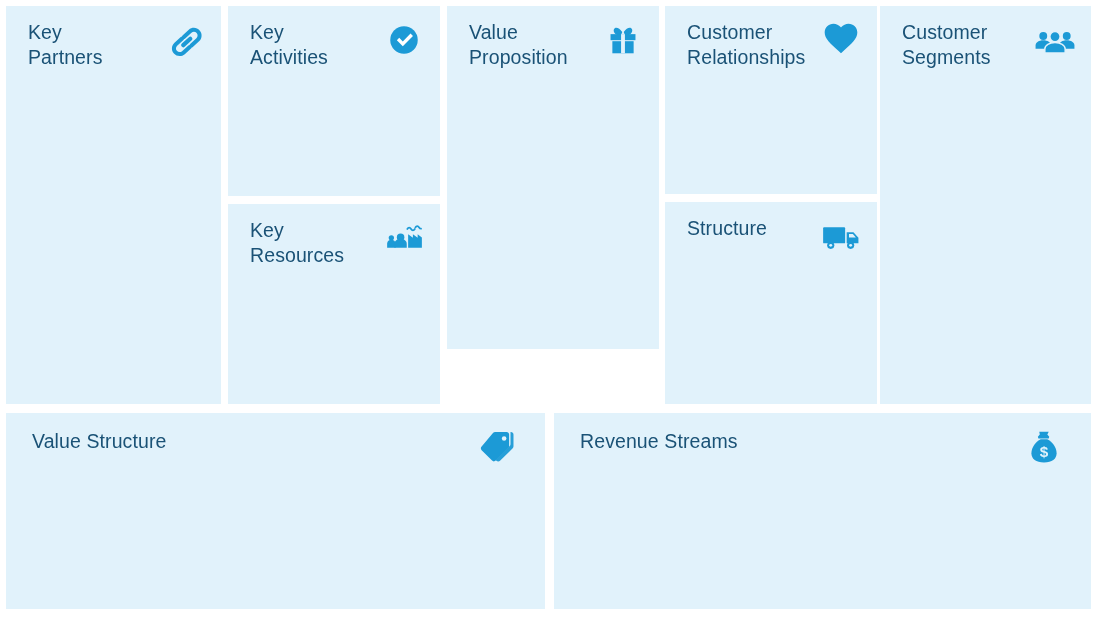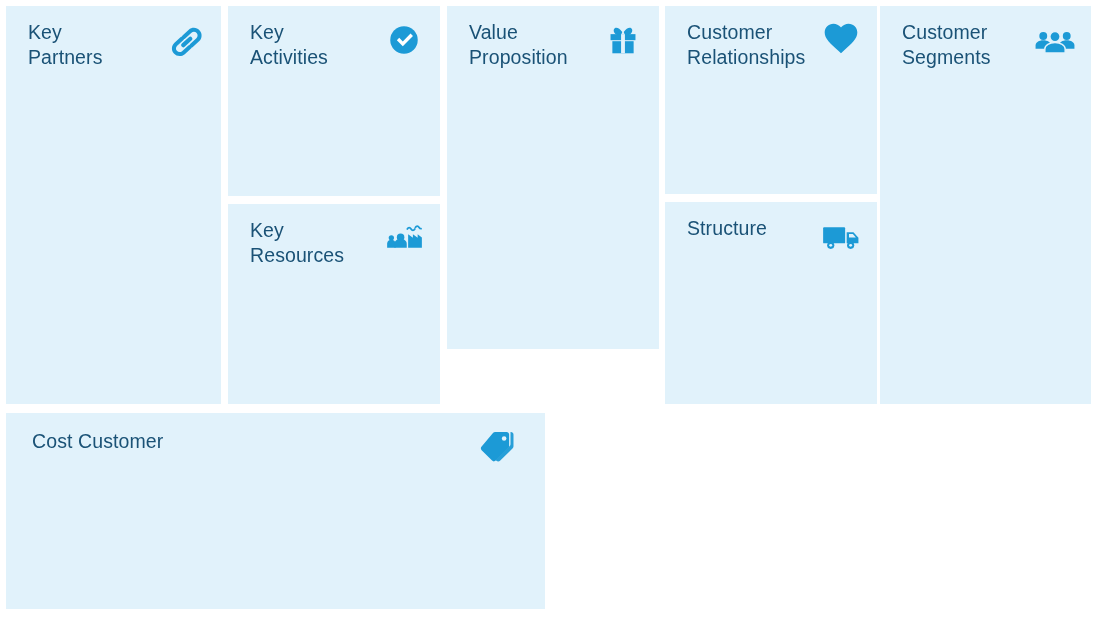--- a/index.html
+++ b/index.html
@@ -236,28 +236,44 @@
           <circle cx="24" cy="20.3" r="5.6" stroke="#e1f2fb" stroke-width="1.6"></circle>
           <path d="M12.9 38.2v-4.3c0-4.1 5-7.2 11.1-7.2s11.1 3.1 11.1 7.2v4.3z" stroke="#e1f2fb" stroke-width="1.6"></path>
         </svg>
       </span>
     </div>
     <div class="card-body"></div>
   </div>
 
   <div class="bmc-card wide" id="card-cost-structure">
     <div class="card-head">
-      <div class="card-title">Cost Customer</div>
+      <div class="card-title">Value Structure</div>
       <span class="card-icon">
         <svg viewBox="0 0 48 48" aria-hidden="true">
 
           <path d="M25.4 5.8h13.4c1.6 0 2.9 1.3 2.9 2.9v13.4c0 .8-.3 1.5-.9 2.1L26.3 38.7c-1.1 1.1-3 1.1-4.1 0l-.9-.9 16.1-16.1c.5-.5.9-1.3.9-2.1V6.1c0-.1 0-.2 0-.3z" opacity="0.95"></path>
 
           <path d="M20.6 5.8h13.2c1.6 0 2.9 1.3 2.9 2.9v13.2c0 .8-.3 1.5-.9 2.1L21.4 38.4c-1.2 1.2-3.1 1.2-4.2 0L5.3 26.5c-1.2-1.2-1.2-3.1 0-4.2L18.5 6.7c.6-.6 1.3-.9 2.1-.9z"></path>
           <circle cx="31" cy="13.2" r="2.6" fill="#e1f2fb"></circle>
         </svg>
       </span>
     </div>
     <div class="card-body"></div>
   </div>
 
+  <div class="bmc-card wide" id="card-revenue-streams">
+    <div class="card-head">
+      <div class="card-title">Revenue Streams</div>
+      <span class="card-icon">
+        <svg viewBox="0 0 48 48" aria-hidden="true">
+
+          <path d="M18.6 5.4h10.8l-1.6 3.1 2.2 2.6-.6 1.9H17.6l-.6-1.9 2.2-2.6z"></path>
+
+          <path d="M20.2 13.9h7.6c5.2 2.7 10.6 8.8 10.6 16.1 0 6.5-5.2 10.6-14.4 10.6S9.6 36.5 9.6 30c0-7.3 5.4-13.4 10.6-16.1z"></path>
+
+          <text x="24" y="34.6" font-family="'Liberation Sans', sans-serif" font-size="17.5" font-weight="bold" fill="#e1f2fb" text-anchor="middle">$</text>
+        </svg>
+      </span>
+    </div>
+    <div class="card-body"></div>
+  </div>
 
 </div>
 
 </body></html>

